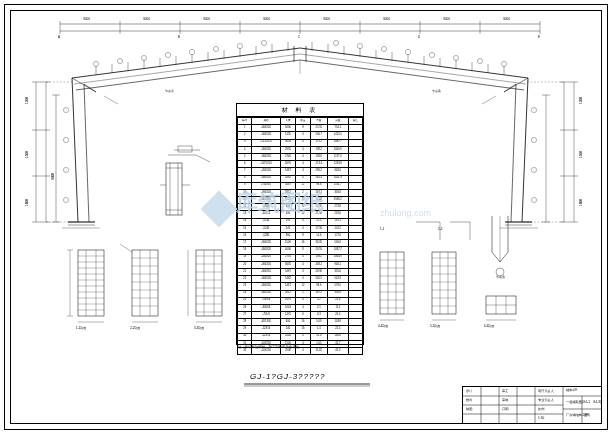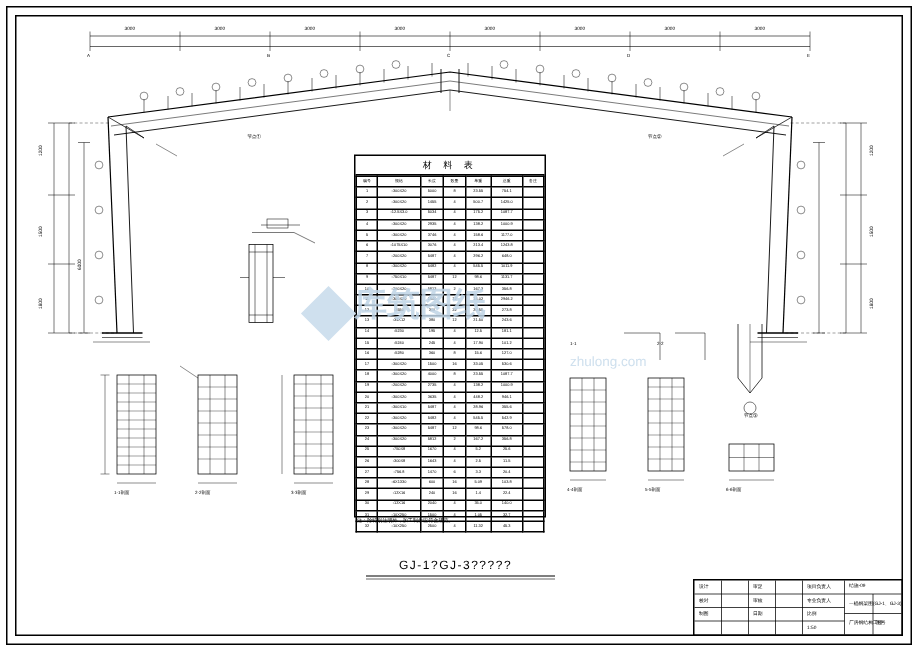--- a/index.html
+++ b/index.html
@@ -618,23 +618,23 @@
             <td></td>
           </tr>
         </tbody>
     </table>
   </div>
 
   <div class="note">注：除特别注明外，加工制作应符合规范。</div>
 
   <div class="wmlogo" style="left:206px;top:196px;"></div>
   <div class="wm" style="left:236px;top:188px;">库筑图纸</div>
-  <div class="wm2" style="left:380px;top:208px;margin-top:28px;">zhulong.com</div>
-
-  <div class="title-main" style="left:266px;top:372px;">GJ-1?GJ-3?????</div>
+  <div class="wm2" style="left:380px;top:208px;">zhulong.com</div>
+
+  <div class="title-main" style="left:250px;top:372px;font-style:italic;">GJ-1?GJ-3?????</div>
   <svg width="610" height="432" class="cad">
     <line x1="244" y1="384" x2="370" y2="384" stroke="#000" stroke-width="0.8"></line>
     <line x1="244" y1="386" x2="370" y2="386" stroke="#000" stroke-width="0.4"></line>
   </svg>
 
   <div class="tb">
     <svg width="138" height="36">
       <g stroke="#000" stroke-width="0.5" fill="none">
         <line x1="0" y1="9" x2="138" y2="9"></line>
         <line x1="0" y1="18" x2="100" y2="18"></line>

